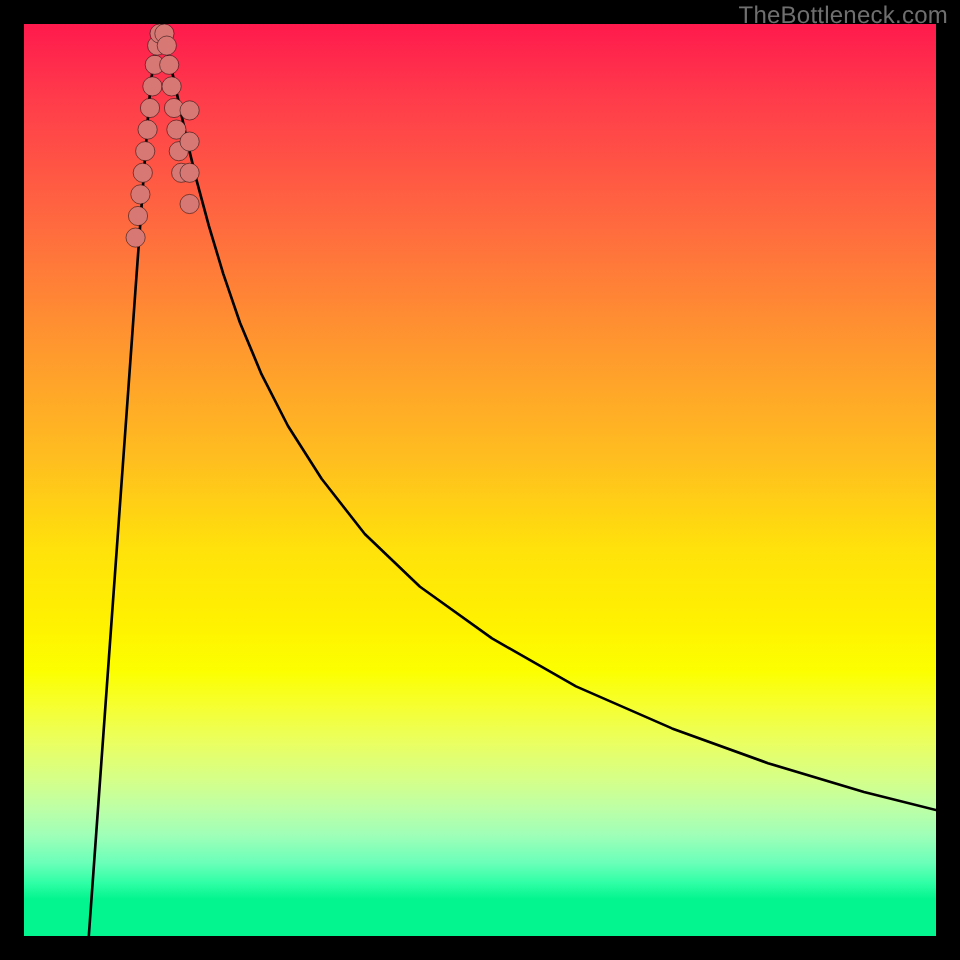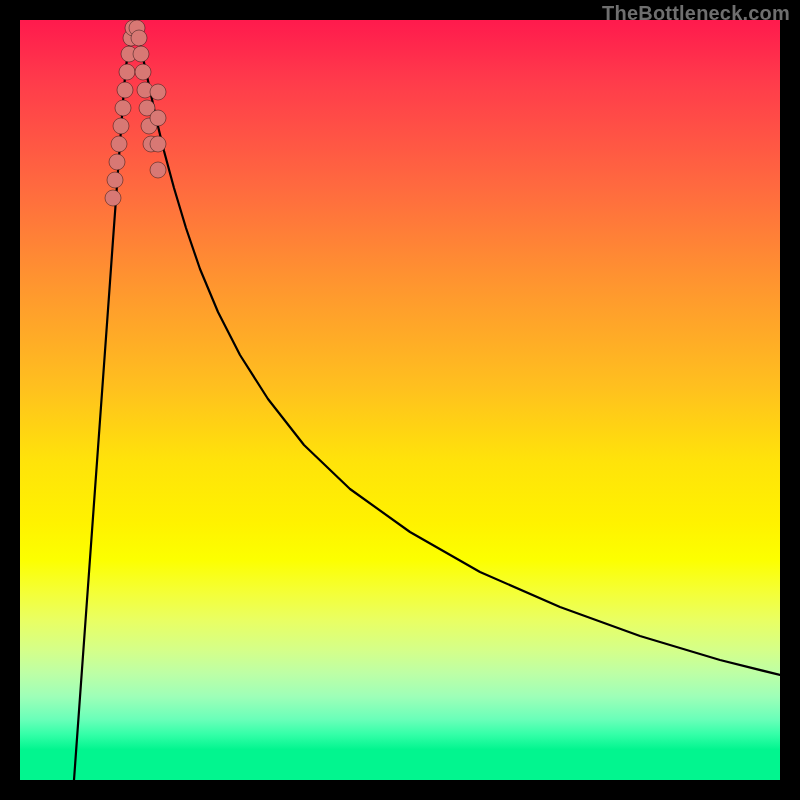--- a/index.html
+++ b/index.html
@@ -51,21 +51,21 @@
     top: 0;
     width: 760px;
     height: 760px;
   }
   .attribution {
     position: absolute;
     top: 2px;
     right: 10px;
     color: #6f6f6f;
     font-size: 20px;
-    font-weight: 700;
+    font-weight: 400;
     letter-spacing: 0.2px;
   }
 </style>
 </head>
 <body>
 
 <div class="outer">
   <div class="attribution">TheBottleneck.com</div>
 
   <div class="plot">

